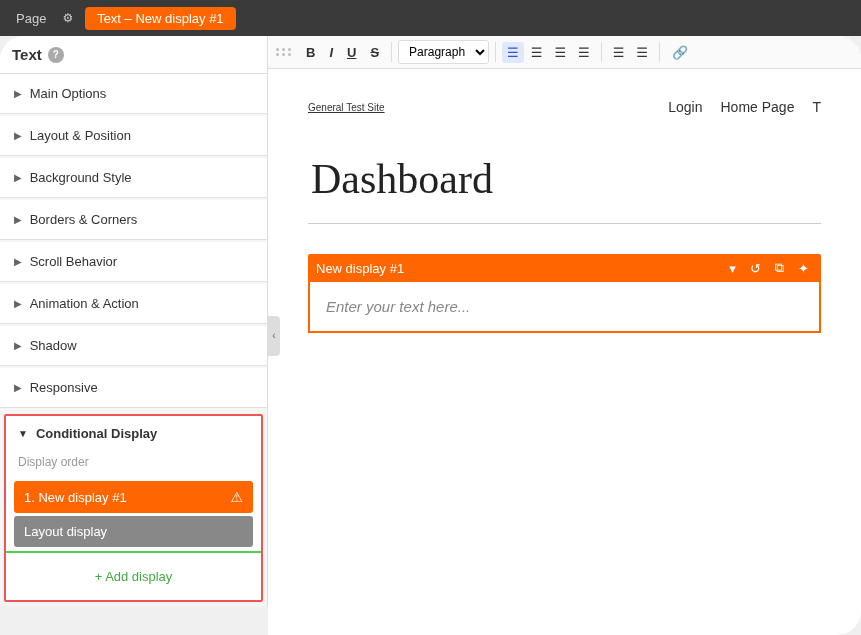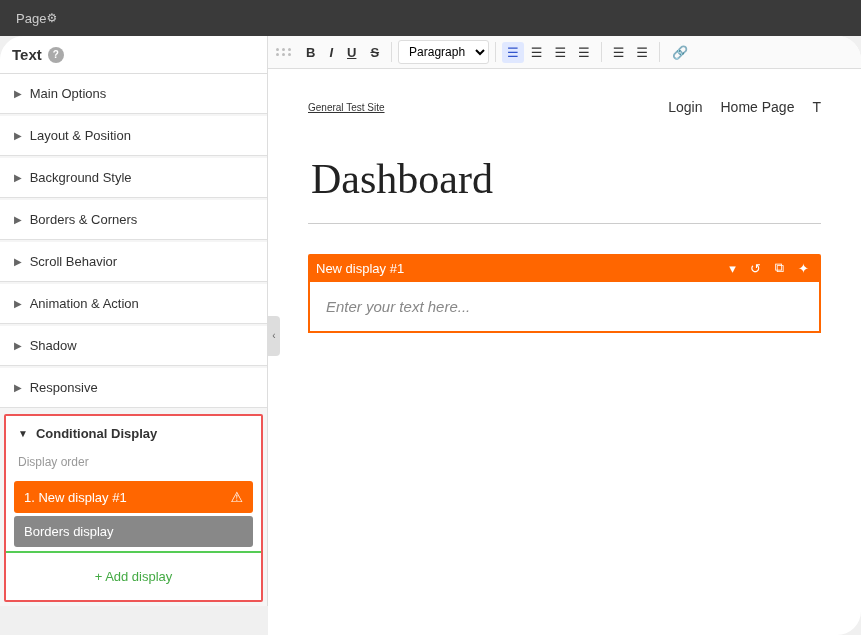--- a/index.html
+++ b/index.html
@@ -11,21 +11,21 @@
       align-items: center;
       background: #3a3a3a;
       height: 36px;
       padding: 0 8px;
       gap: 4px;
       flex-shrink: 0;
     }
     .top-bar-page {
       display: flex;
       align-items: center;
-      gap: 0;
+      gap: 16px;
       color: #ccc;
       font-size: 13px;
       padding: 4px 8px;
       border-radius: 4px;
       cursor: pointer;
     }
     .gear-icon { font-size: 12px; }
     .top-bar-active-tab {
       background: #f60;
       color: #fff;
@@ -317,20 +317,23 @@
     }
   </style>
 </head>
 <body>
 
 <div class="top-bar">
   <div class="top-bar-page">
     <span>Page</span>
     <span class="gear-icon">⚙</span>
   </div>
+  <div class="top-bar-active-tab">
+    <span>Text – New display #1</span>
+  </div>
 </div>
 
 <div class="main-layout">
 
   <div class="sidebar-wrapper">
     <div class="sidebar">
 
       <div class="sidebar-header">
         <span>Text</span>
         <span class="help-icon">?</span>
@@ -394,21 +397,21 @@
 
         <div class="display-item active">
           <span>
             <span>1.</span>
             <span>New display #1</span>
           </span>
           <span class="warning-icon">⚠</span>
         </div>
 
         <div class="display-item default">
-          <span>Borders display</span>
+          <span>Layout display</span>
         </div>
 
         <button class="add-display-btn">+ Add display</button>
       </div>
 
     </div>
     <div class="collapse-handle">‹</div>
   </div>
 
   <div class="content-area">

